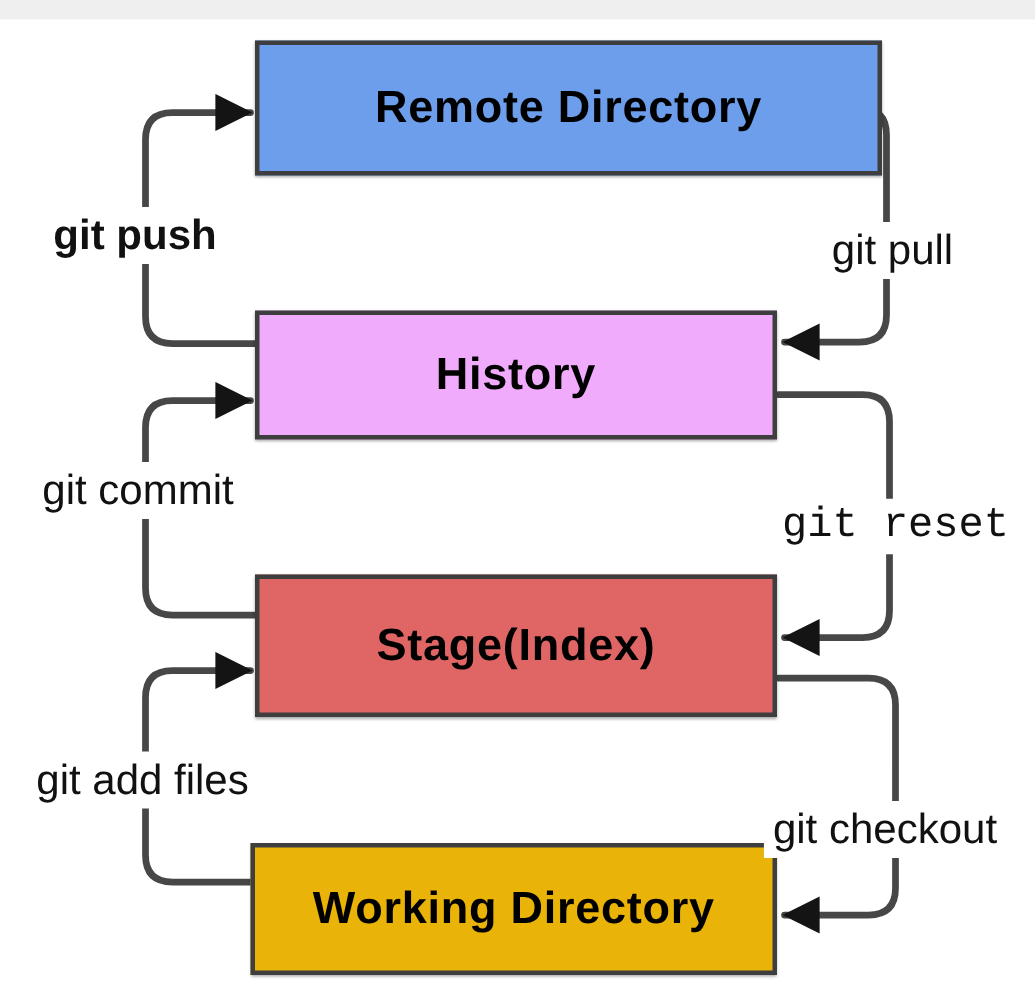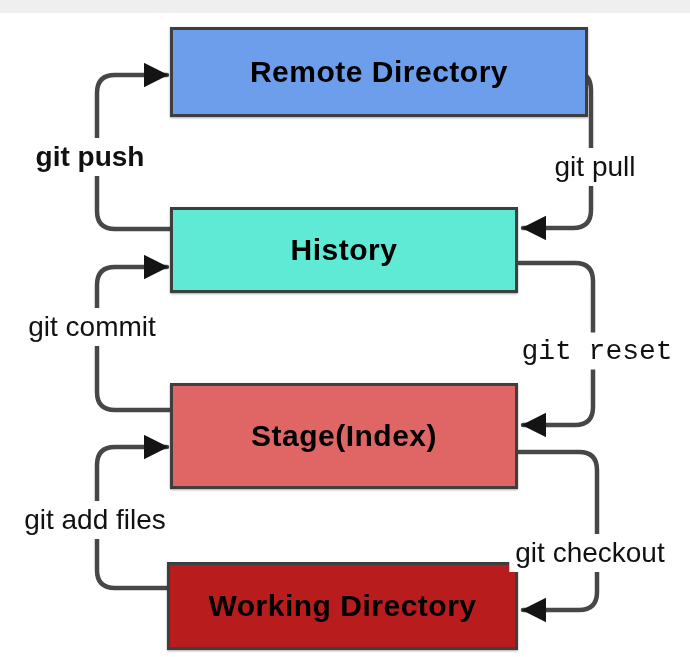--- a/index.html
+++ b/index.html
@@ -29,21 +29,21 @@
     display: flex;
     align-items: center;
     justify-content: center;
     font-weight: bold;
     font-size: 30px;
     color: #000000;
     letter-spacing: 0.5px;
   }
   .node-remote  { left: 170px; top: 27px;  width: 418px; height: 90px; }
   .node-history { left: 170px; top: 207px; width: 348px; height: 86px; }
-  .node-stage   { left: 170px; top: 383px; width: 348px; height: 106px; }
+  .node-stage   { left: 170px; top: 383px; width: 348px; height: 95px; }
   .node-working { left: 167px; top: 562px; width: 351px; height: 88px; }
   .edge-label {
     position: absolute;
     transform: translate(-50%, -50%);
     background: #ffffff;
     padding: 3px 6px;
     font-size: 28px;
     color: #111111;
     white-space: nowrap;
   }
@@ -74,29 +74,29 @@
 
     <path d="M 519 72 L 573 72 Q 591 72 591 90 L 591 210 Q 591 228 573 228 L 523 228" fill="none" stroke-width="4.5" stroke-linecap="round" marker-end="url(#arrow)" stroke="#474747"></path>
     <path d="M 519 263 L 575 263 Q 593 263 593 281 L 593 407 Q 593 425 575 425 L 523 425" fill="none" stroke-width="4.5" stroke-linecap="round" marker-end="url(#arrow)" stroke="#474747"></path>
     <path d="M 519 452 L 579 452 Q 597 452 597 470 L 597 592 Q 597 610 579 610 L 523 610" fill="none" stroke-width="4.5" stroke-linecap="round" marker-end="url(#arrow)" stroke="#474747"></path>
   </svg>
 
   <div class="node node-remote" style="background-color: rgb(109, 158, 235);">
     <span>Remote Directory</span>
   </div>
 
-  <div class="node node-history" style="background-color: #5eead4;">
+  <div class="node node-history" style="background-color: #f0abfc;">
     <span>History</span>
   </div>
 
   <div class="node node-stage" style="background-color: rgb(224, 102, 102);">
     <span>Stage(Index)</span>
   </div>
 
-  <div class="node node-working" style="background-color: #b91c1c;">
+  <div class="node node-working" style="background-color: #eab308;">
     <span>Working Directory</span>
   </div>
 
   <div class="edge-label lbl-push">git push</div>
   <div class="edge-label lbl-pull">git pull</div>
   <div class="edge-label lbl-commit">git commit</div>
   <div class="edge-label lbl-reset">git reset</div>
   <div class="edge-label lbl-add">git add files</div>
   <div class="edge-label lbl-checkout">git checkout</div>
 

